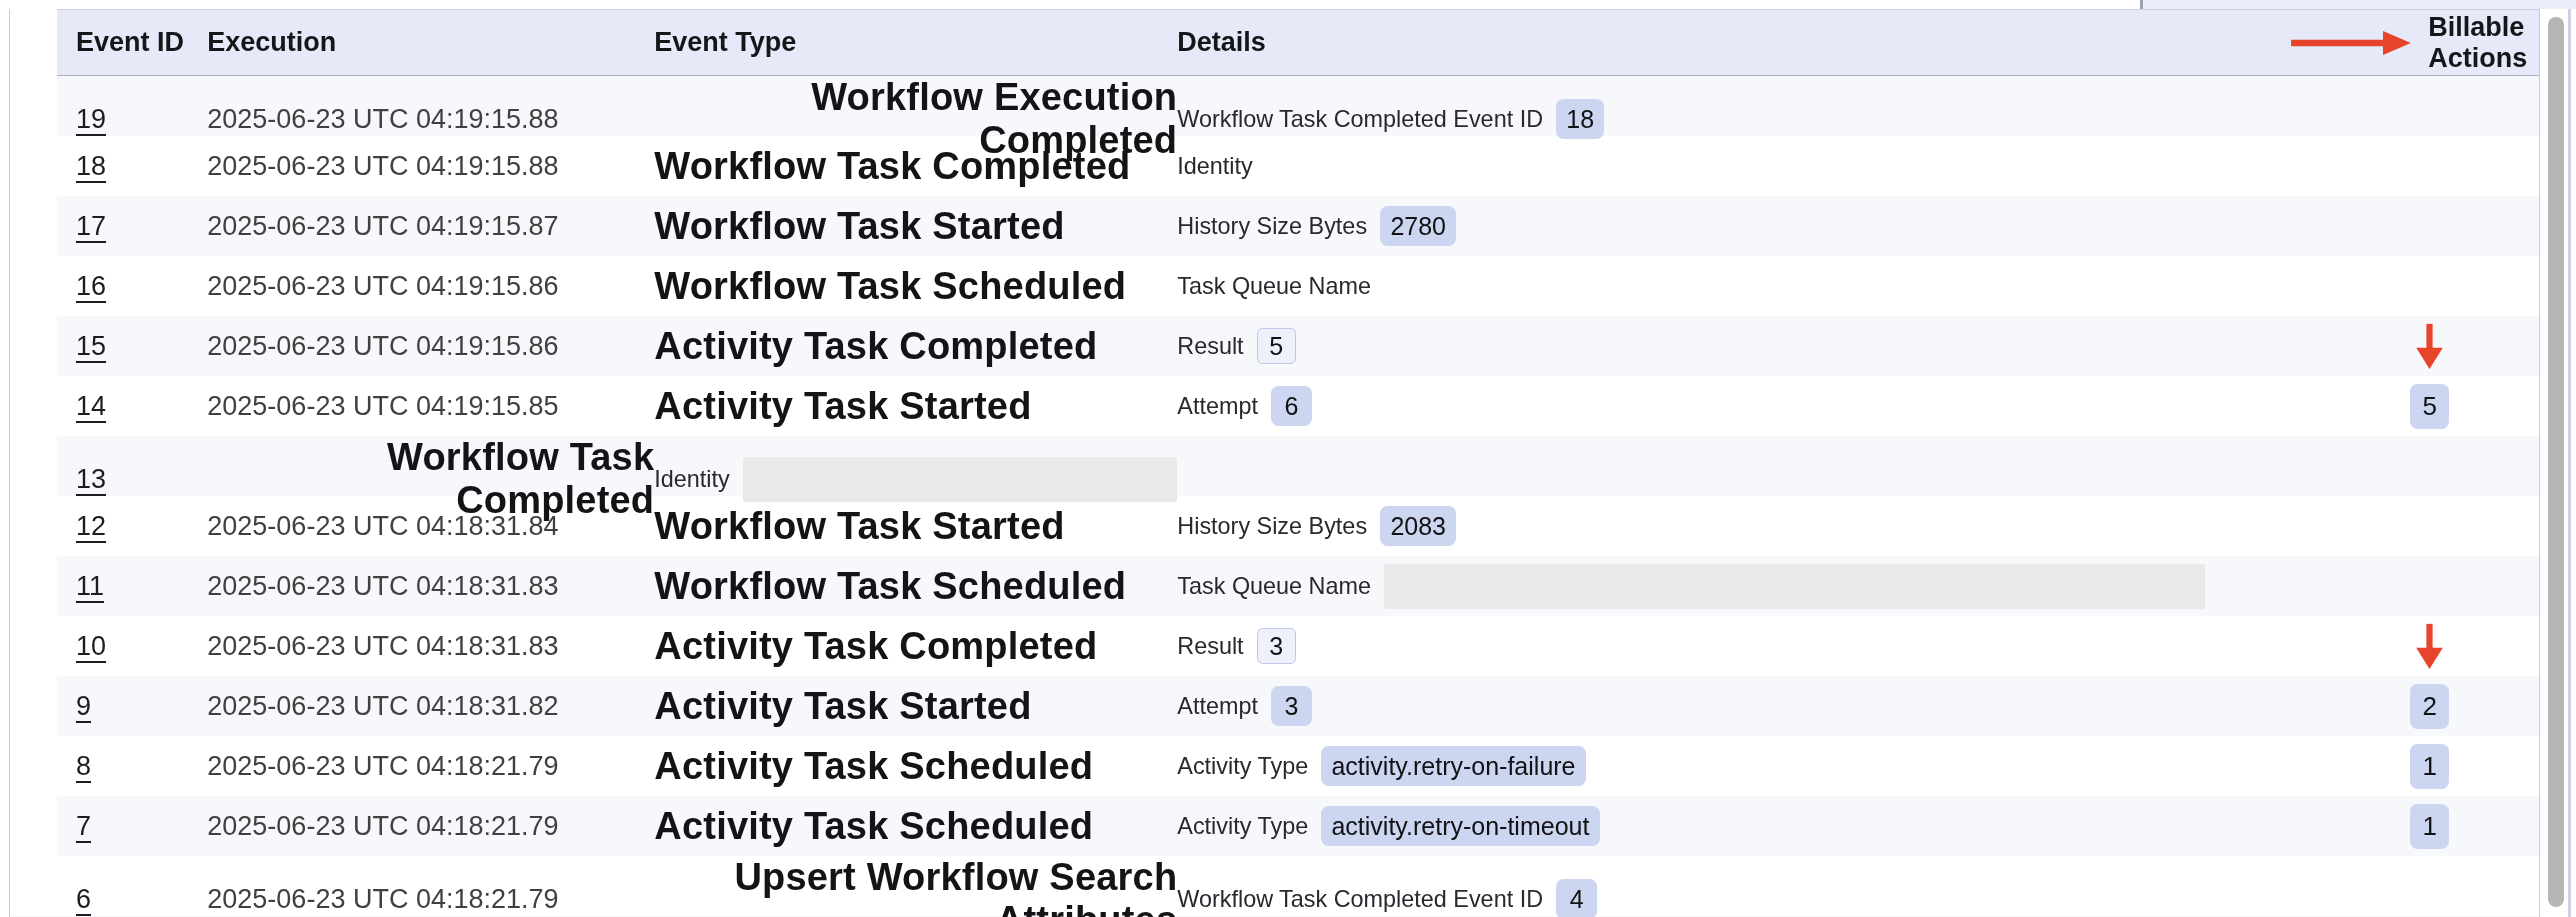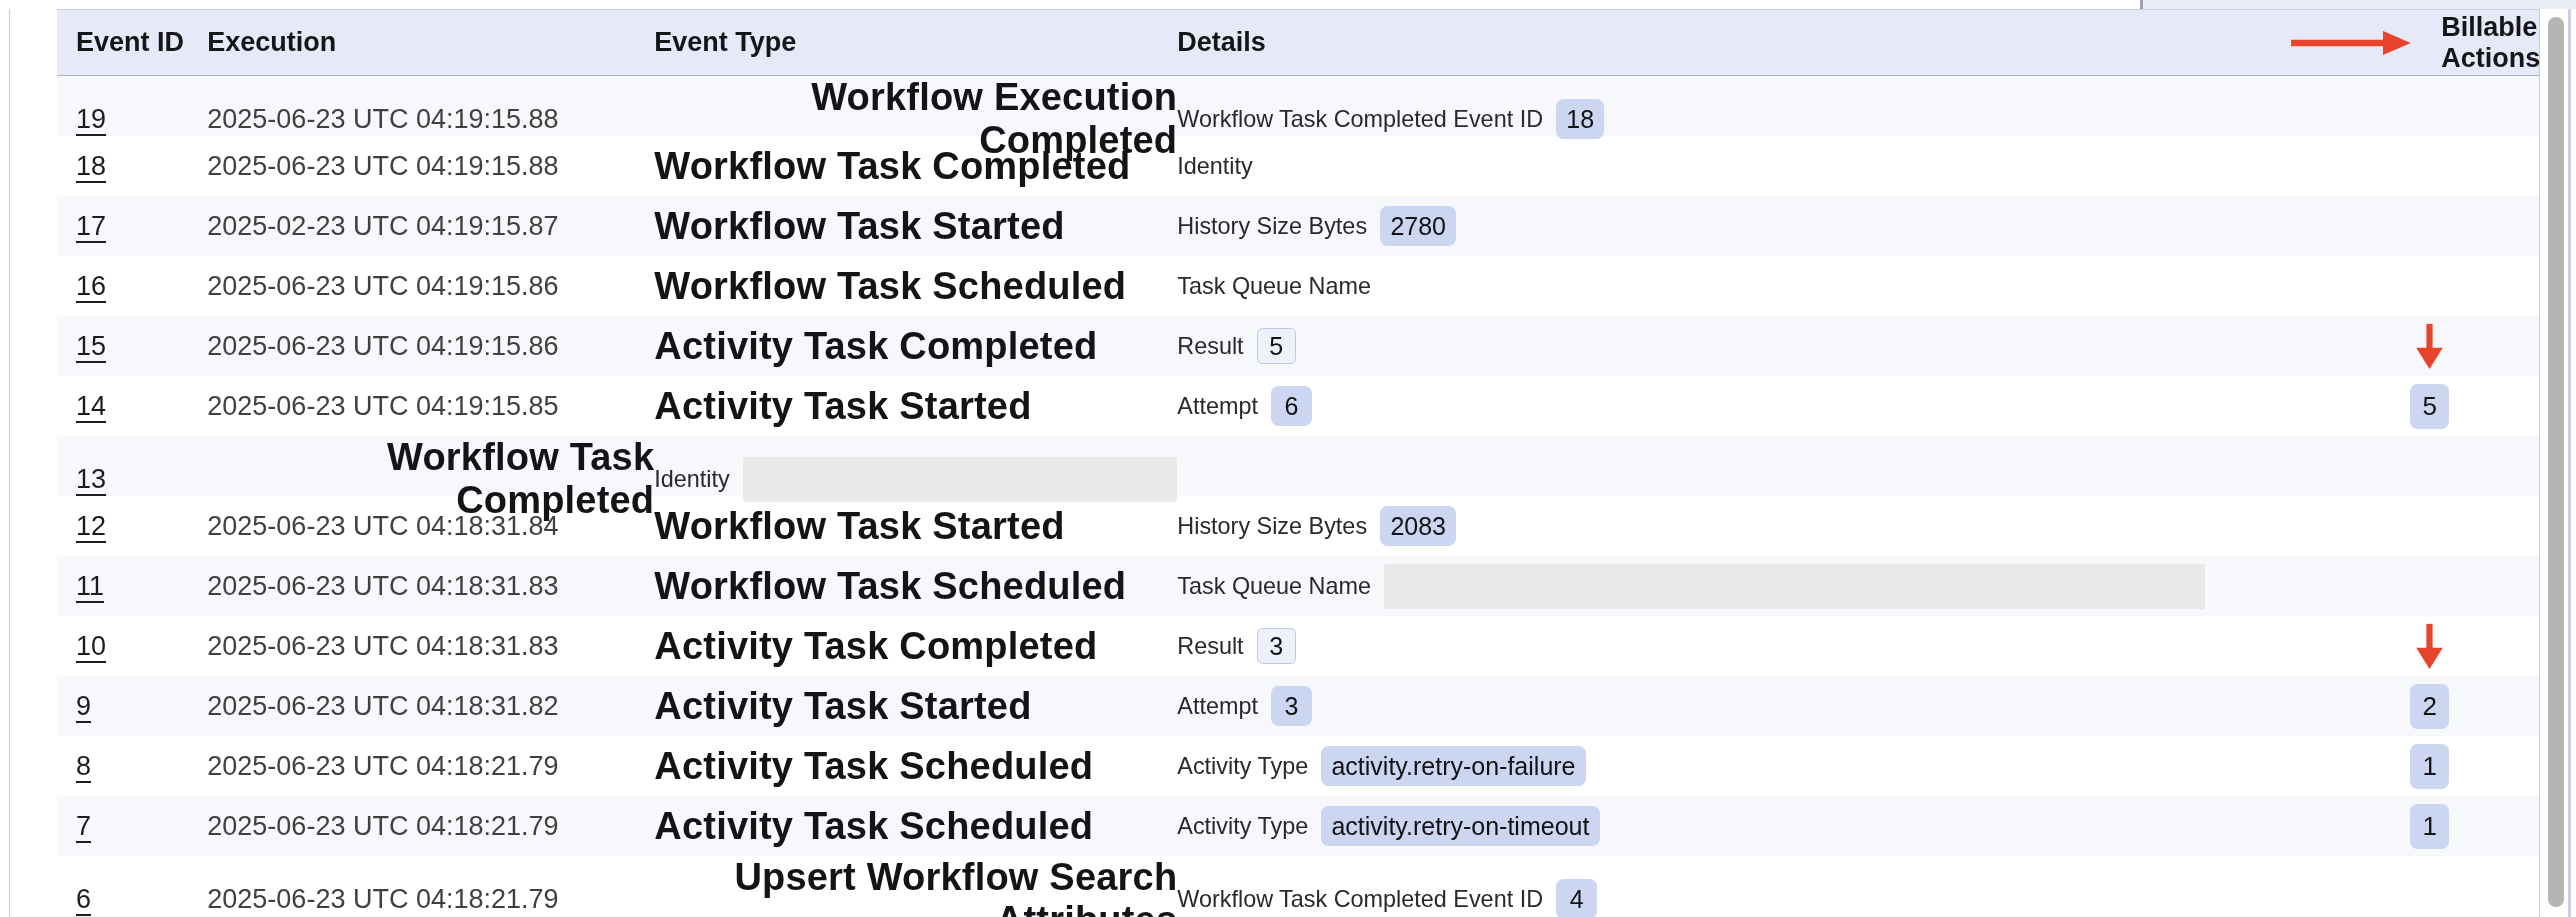--- a/index.html
+++ b/index.html
@@ -19,21 +19,21 @@
     box-sizing:border-box;background:#ffffff;
   }
   .grid{display:grid;grid-template-columns:150px 447px 523px 1fr 250px;align-items:center;margin-left:47px;}
   .thead{
     height:67px;background:#e6e9f7;
     border-top:1.9px solid #cad0e4;border-bottom:1.9px solid #a8b0ca;
     box-sizing:border-box;font-size:27px;font-weight:600;color:#15151a;
   }
   .hcell{display:flex;align-items:center;height:100%;}
   .hcell.first{padding-left:18.7px;}
-  .hcell.last{justify-content:flex-start;padding-right:59px;gap:29px;}
+  .hcell.last{justify-content:flex-start;padding-right:59px;gap:16px;}
 
   .row{height:60px;font-size:27px;text-align:right;}
   .row.stripe{background:#f7f8fb;}
   .row.plain{background:#ffffff;}
   .cell{display:flex;align-items:center;height:100%;}
   .cell.idc{padding-left:18.7px;}
   .idlink{
     color:#1c1c21;text-decoration:underline;text-decoration-thickness:1.9px;
     text-underline-offset:5.6px;cursor:pointer;
   }
@@ -117,21 +117,21 @@
     </div>
     <div class="cell billc">
       
       
     </div>
   </div>
         <div class="row grid stripe">
     <div class="cell idc">
       <a class="idlink">17</a>
     </div>
-    <div class="cell tsc">2025-02-23 UTC 04:19:15.87</div>
+    <div class="cell tsc">2025-06-23 UTC 04:19:15.87</div>
     <div class="cell typec">Workflow Task Started</div>
     <div class="cell detc">
       <span>History Size Bytes</span>
       <span class="badge">2780</span>
 
     </div>
     <div class="cell billc">
       
       
     </div>

